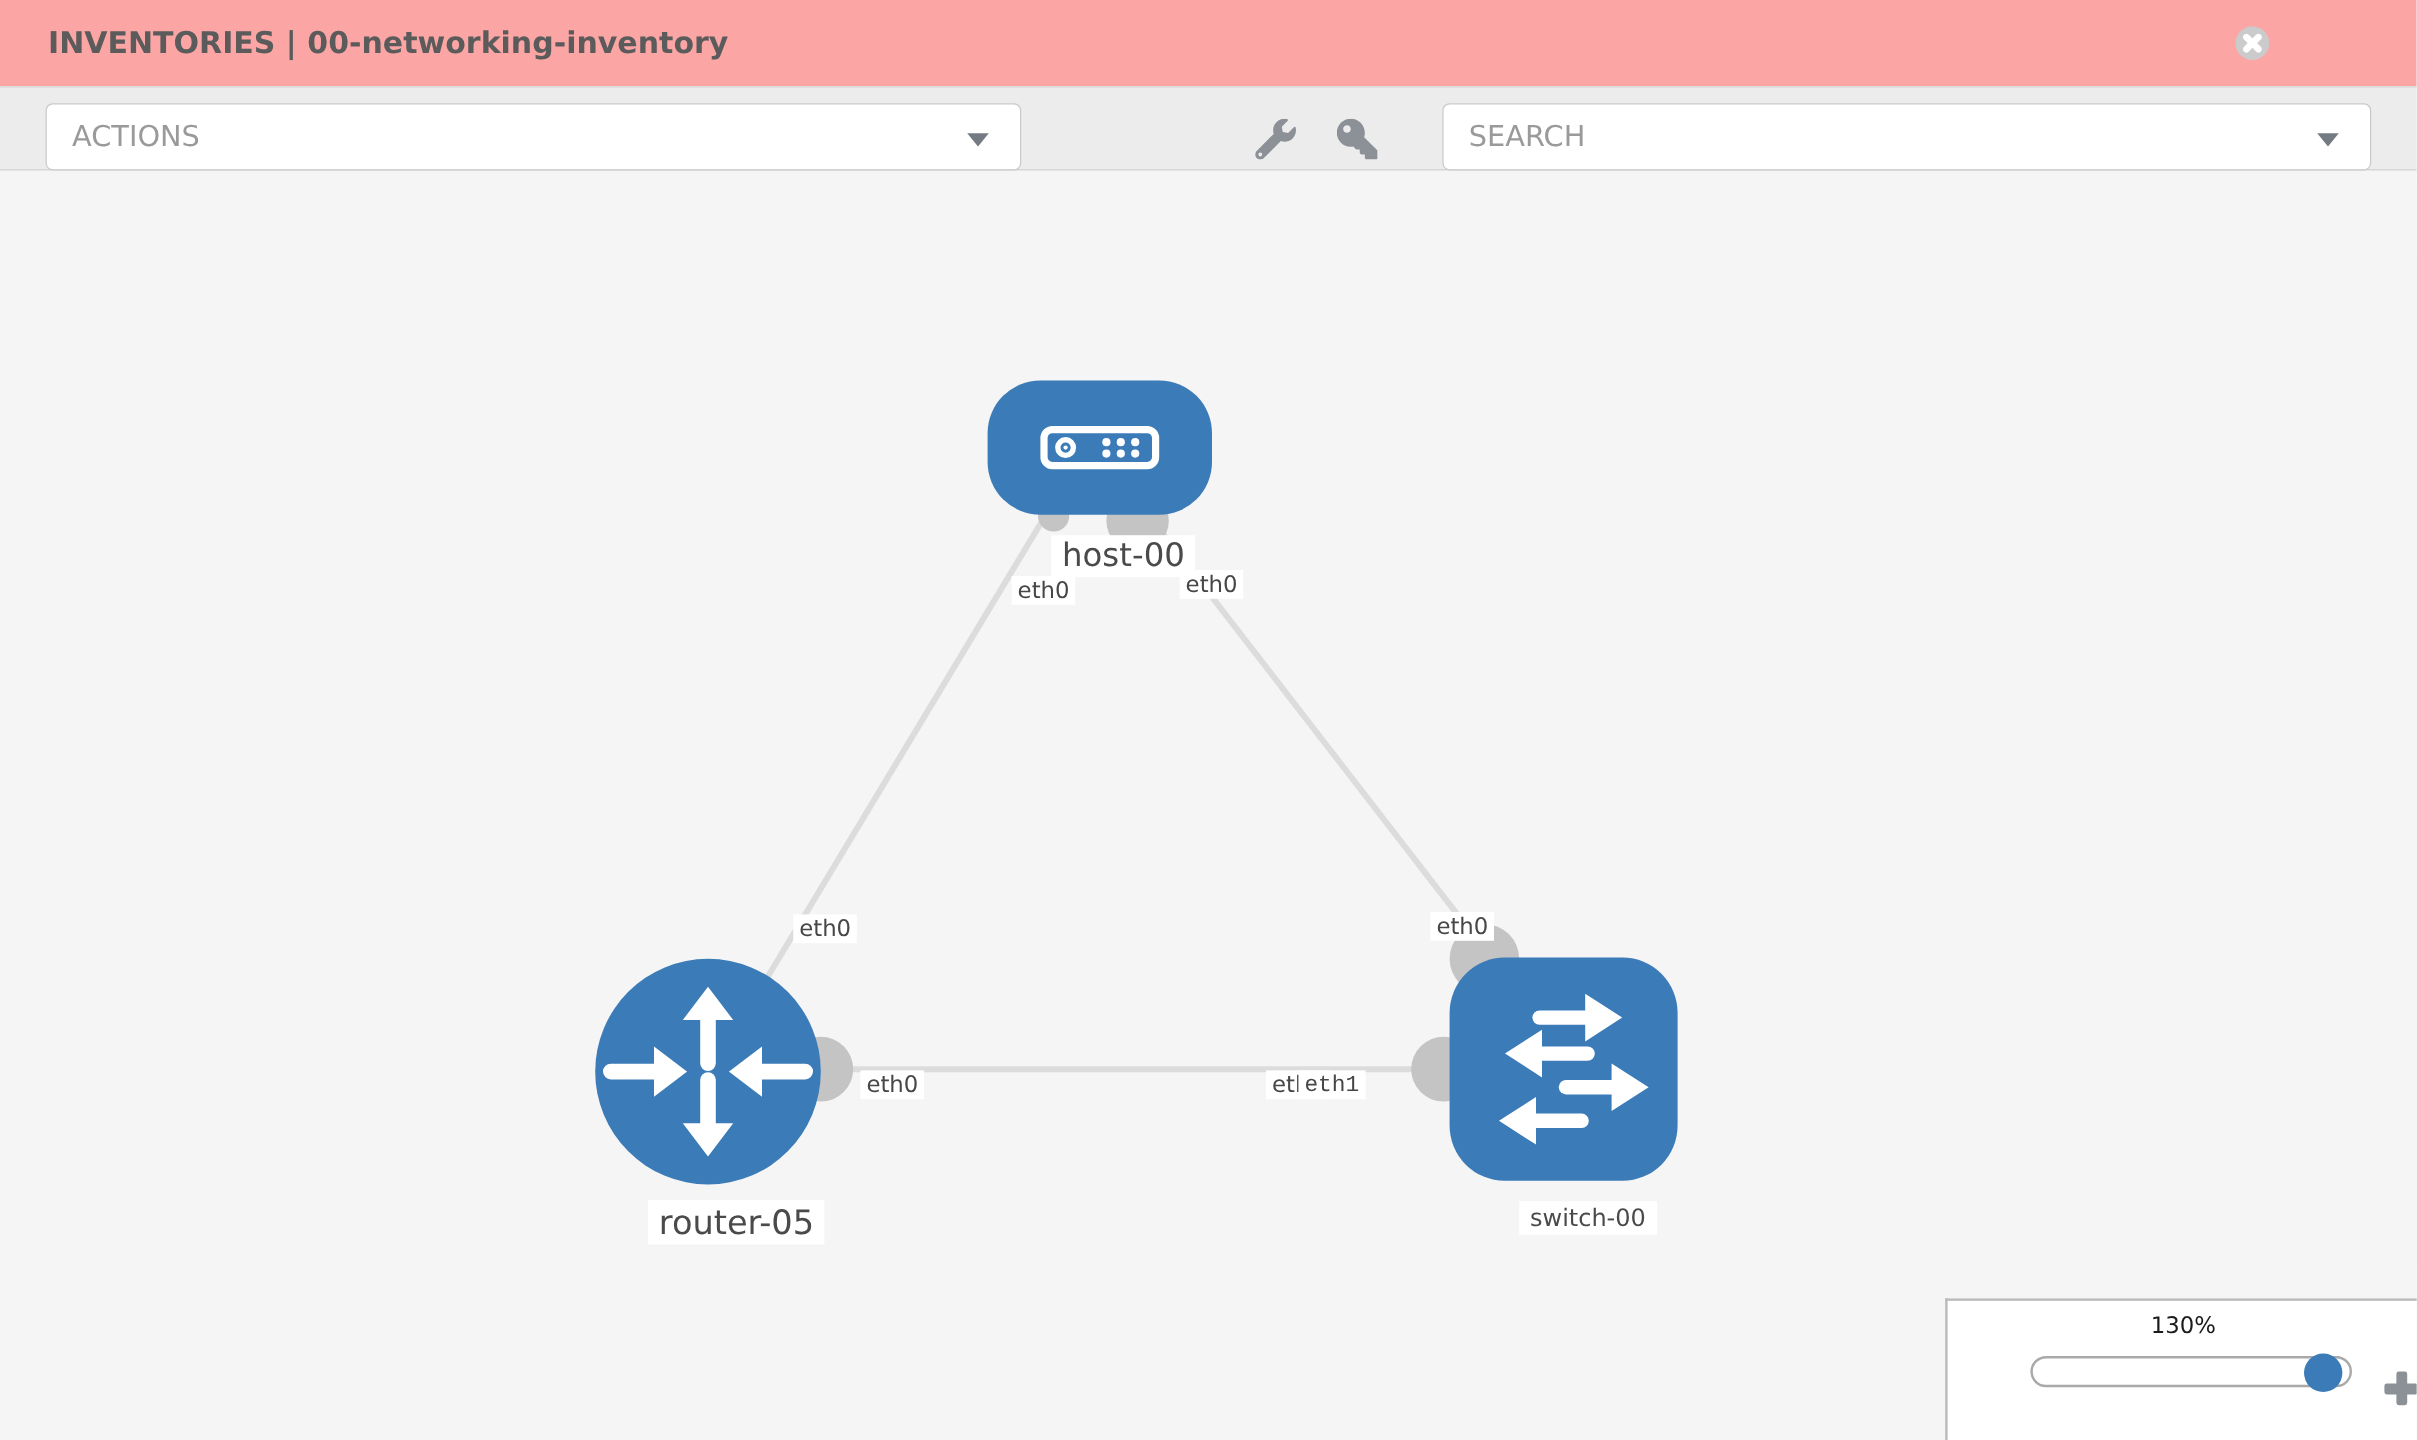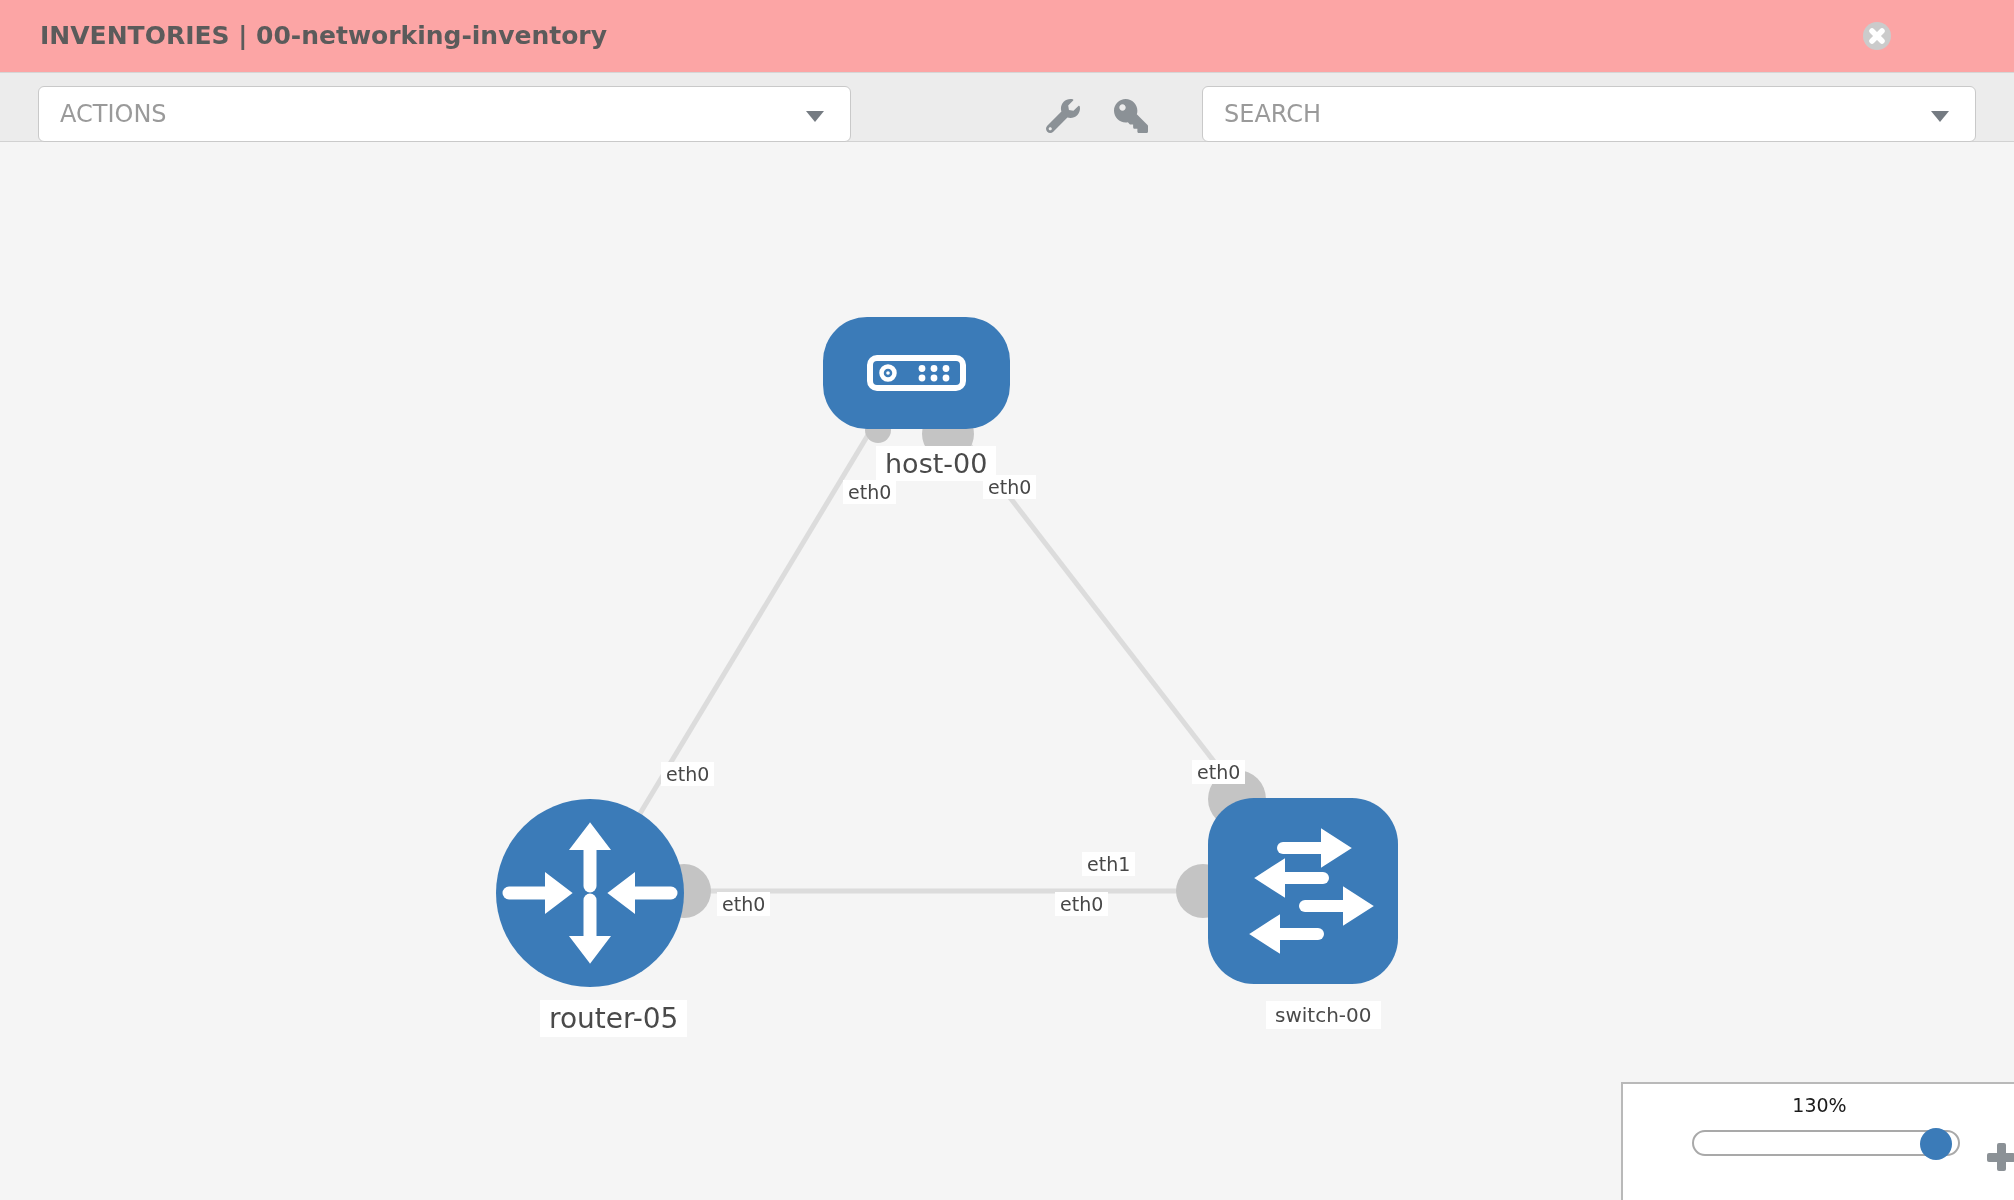--- a/index.html
+++ b/index.html
@@ -173,21 +173,21 @@
   <div class="node-label lbl-host">host-00</div>
   <div class="node-label lbl-router">router-05</div>
   <div class="node-label lbl-switch">switch-00</div>
 
   <span class="port-label" style="left:843px;  top:456px;">eth0</span>
   <span class="port-label" style="left:983px;  top:451px;">eth0</span>
   <span class="port-label" style="left:661px;  top:738px;">eth0</span>
   <span class="port-label" style="left:1192px; top:736px;">eth0</span>
   <span class="port-label" style="left:717px;  top:868px;">eth0</span>
   <span class="port-label" style="left:1055px; top:868px;">eth0</span>
-  <span class="port-label" style="left:1082px; top:828px;">eth1</span>
+  <span class="port-label" style="left:1082px; top:868px;font-family:Liberation Mono, monospace;">eth1</span>
 
   <div class="header">
     <div class="page-title">INVENTORIES | 00-networking-inventory</div>
     <button class="close-btn">
       <svg width="30" height="30" viewBox="0 0 30 30">
         <circle cx="15" cy="15" r="14" fill="#cbcbcb"></circle>
         <g stroke="#ffffff" stroke-width="5.5" stroke-linecap="round">
           <line x1="10" y1="10" x2="20" y2="20"></line>
           <line x1="20" y1="10" x2="10" y2="20"></line>
         </g>

